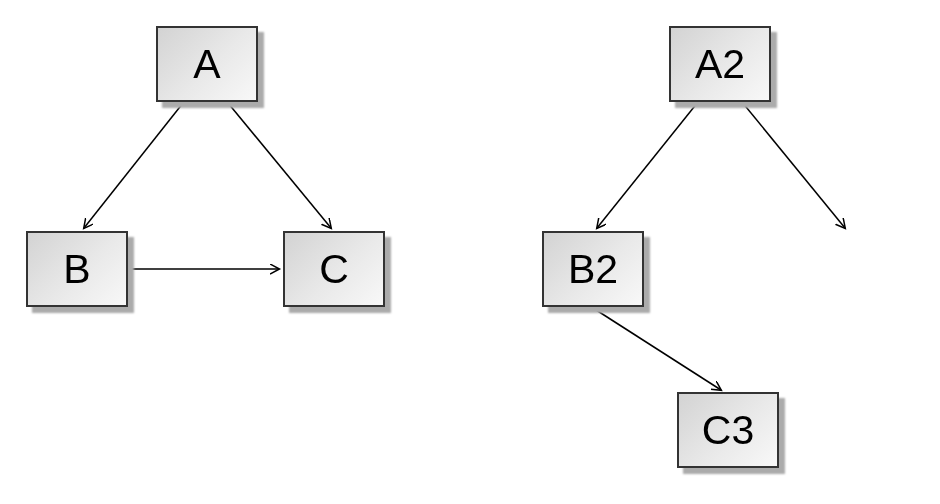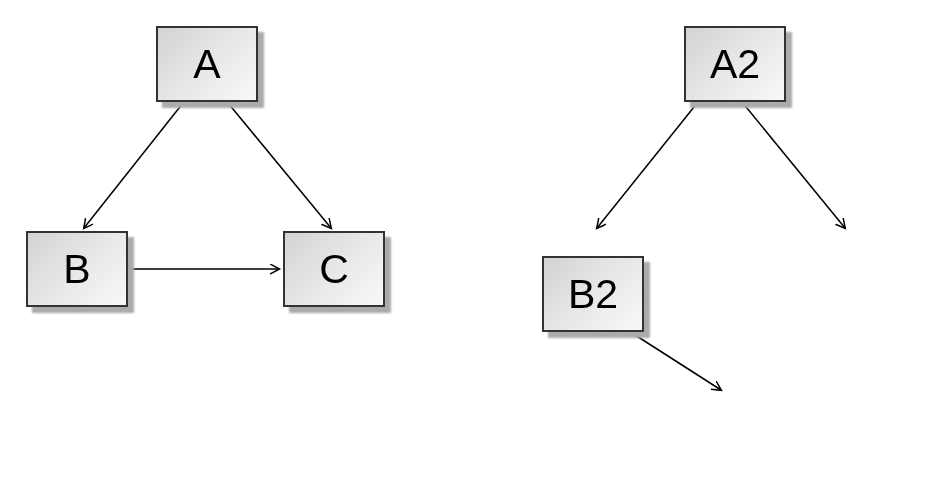--- a/index.html
+++ b/index.html
@@ -37,22 +37,22 @@
     font-size: 41px;
     color: #000000;
     line-height: 1;
     user-select: none;
   }
   
   .pos-a  { left: 156px; top: 26px;  }
   .pos-b  { left: 26px;  top: 231px; }
   .pos-c  { left: 283px; top: 231px; }
   
-  .pos-a2 { left: 684px; top: 26px;  }
-  .pos-b2 { left: 542px; top: 231px; margin-top: 25px; }
+  .pos-a2 { left: 669px; top: 26px;  }
+  .pos-b2 { left: 542px; top: 231px; }
   .pos-c2 { left: 799px; top: 231px; }
   .pos-c3 { left: 677px; top: 392px; }
 
   .edge-line {
     stroke: #000000;
     stroke-width: 1.5;
     fill: none;
   }
 </style>
 </head>
@@ -75,14 +75,15 @@
     <line class="edge-line" x1="742" y1="102" x2="845" y2="228" marker-end="url(#arrowhead)"></line>
     <line class="edge-line" x1="593" y1="308" x2="721" y2="390" marker-end="url(#arrowhead)"></line>
   </svg>
 
   <div class="node pos-a">A</div>
   <div class="node pos-b">B</div>
   <div class="node pos-c">C</div>
 
   <div class="node pos-a2">A2</div>
   <div class="node pos-b2">B2</div>
+  <div class="node pos-c3">C3</div>
 
 </div>
 
 </body></html>

